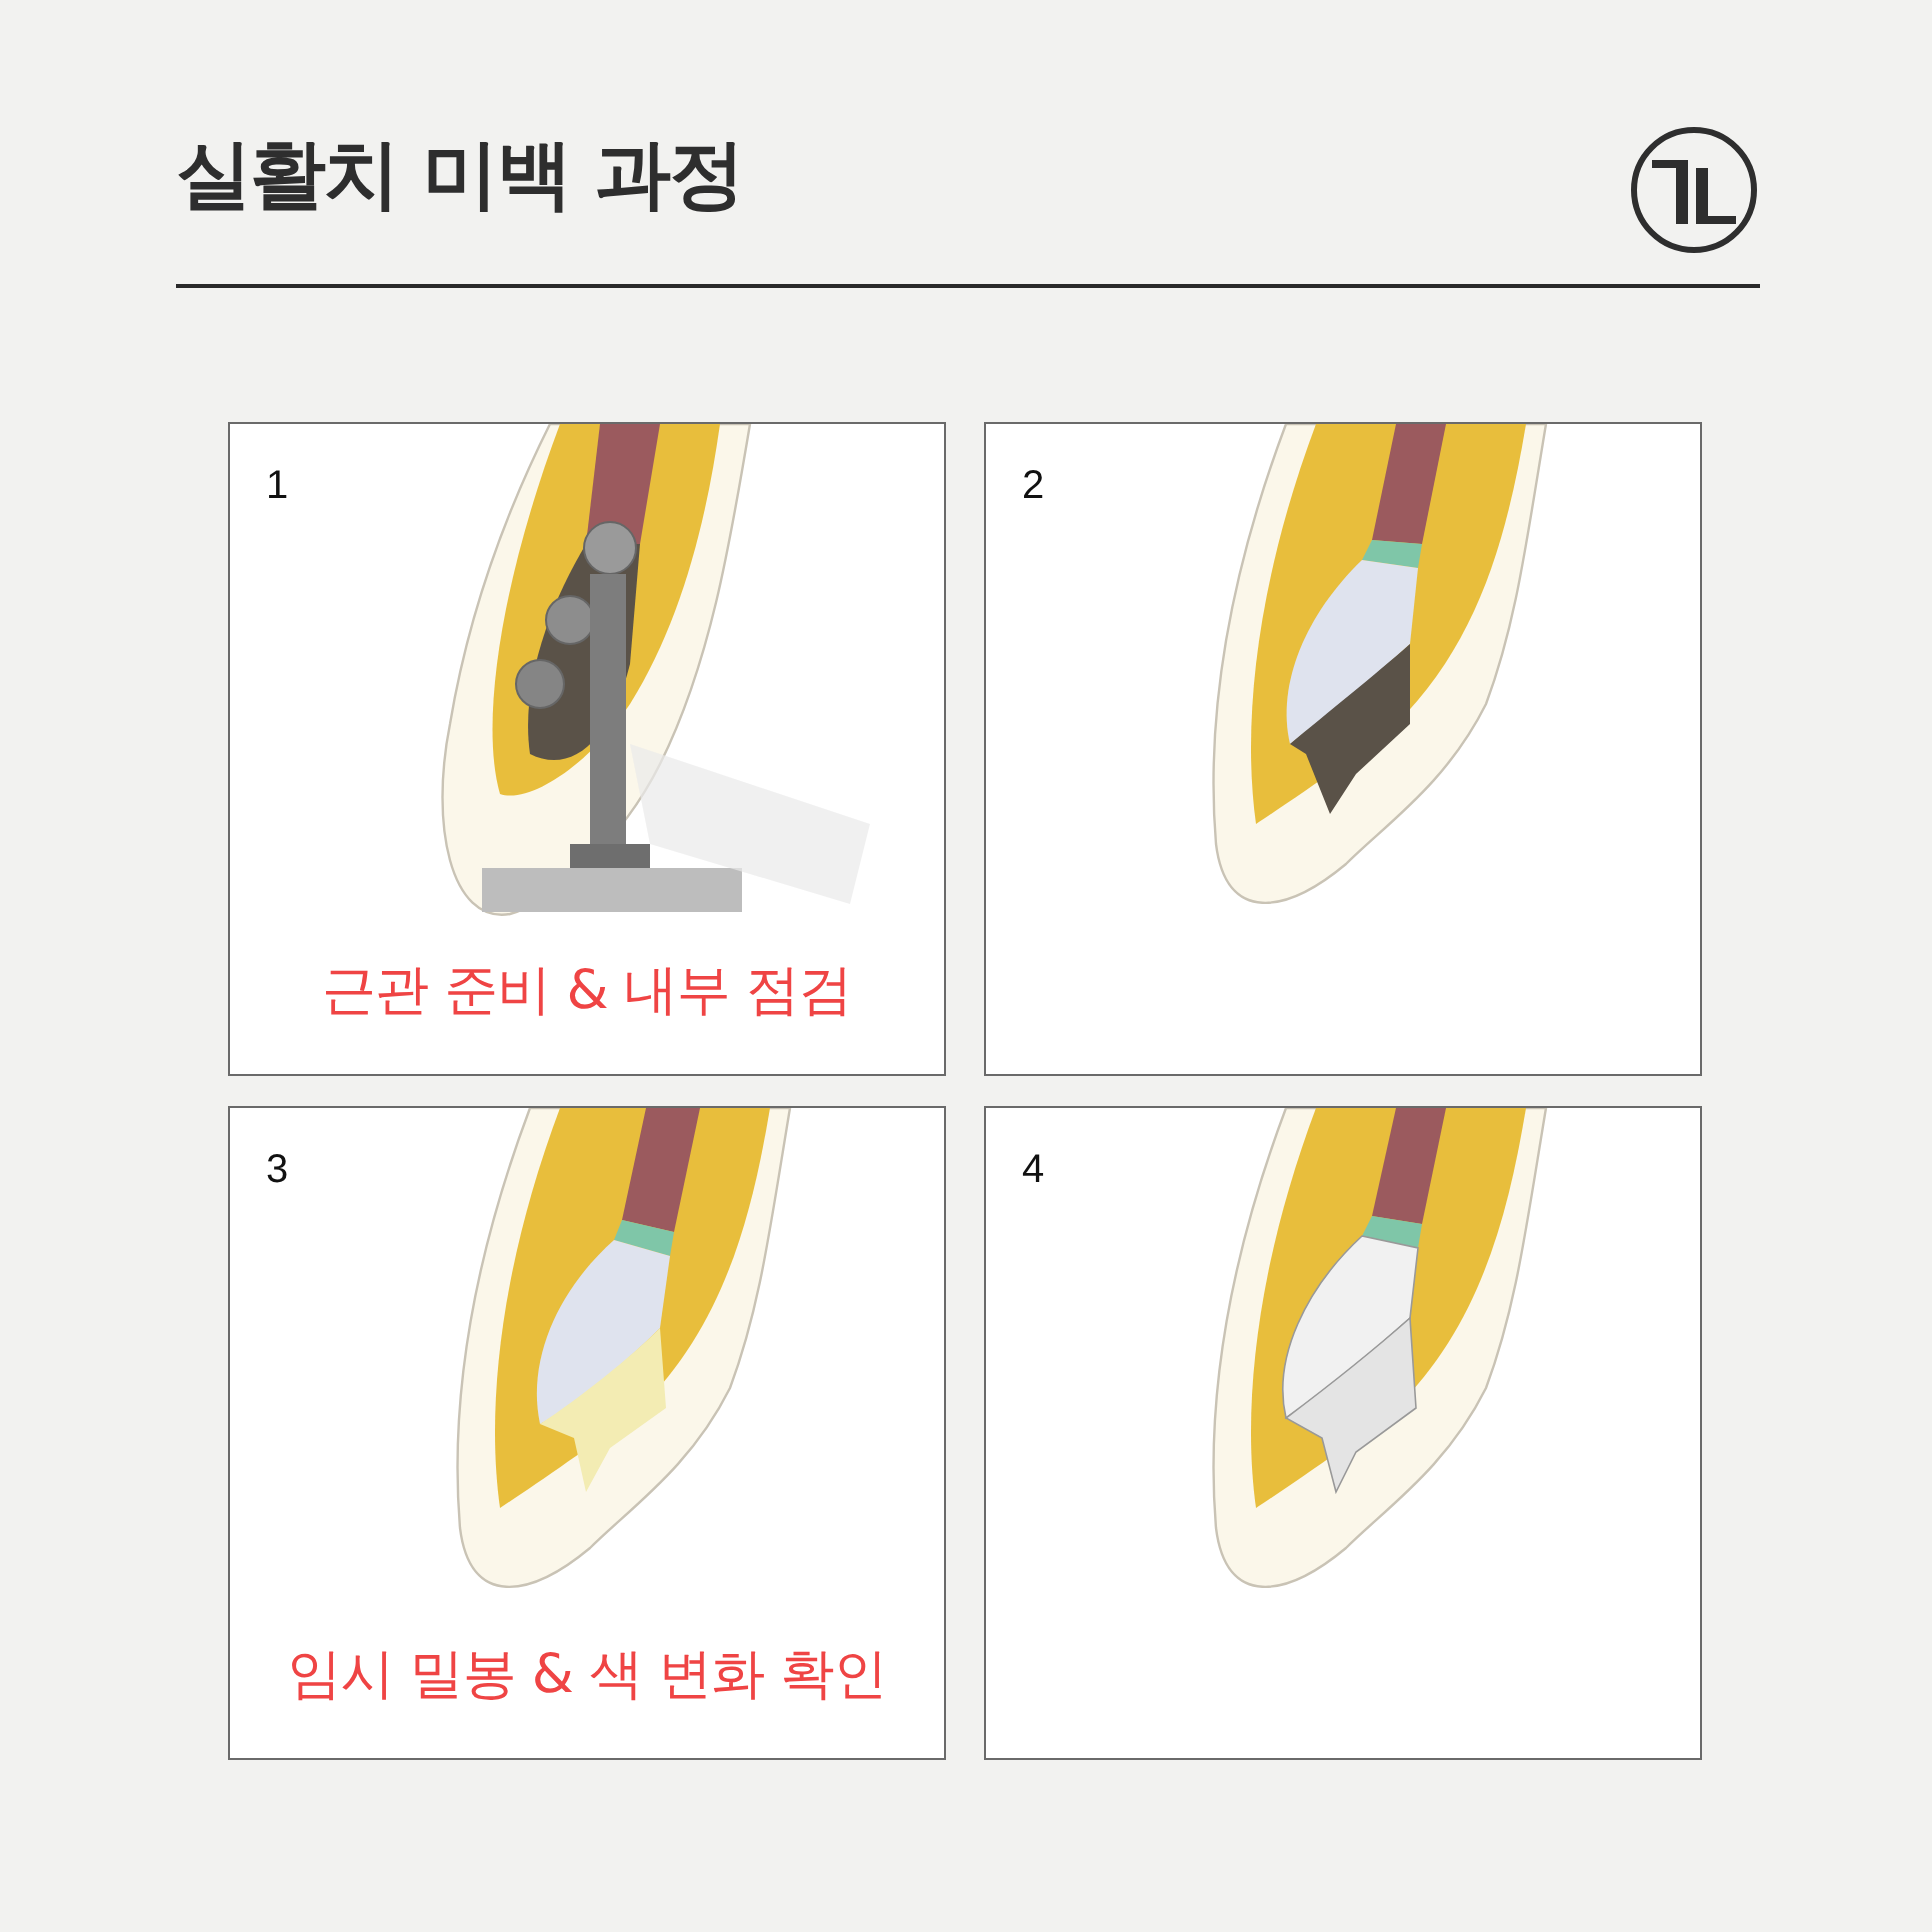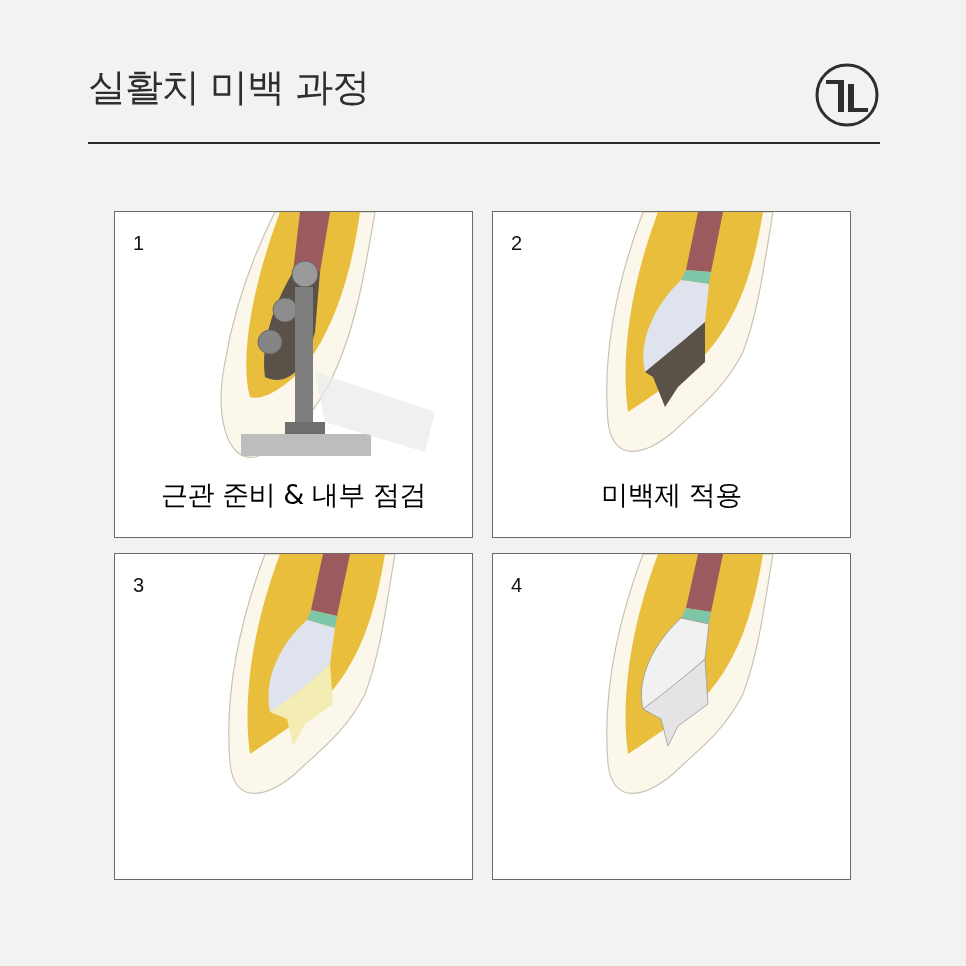--- a/index.html
+++ b/index.html
@@ -5,42 +5,42 @@
     html, body { margin: 0; padding: 0; }
     body {
       width: 966px; height: 966px;
       background: #f2f2f0;
       font-family: "DejaVu Sans", "Liberation Sans", sans-serif;
       position: relative;
       overflow: hidden;
     }
     .header-title {
       position: absolute; left: 88px; top: 62px;
-      font-size: 38px; font-weight: normal; color: #2e2e2e;
+      font-size: 38px; font-weight: bold; color: #2e2e2e;
       letter-spacing: -1px;
     }
     .logo {
       position: absolute; left: 814px; top: 62px; width: 66px; height: 66px;
     }
     .rule {
       position: absolute; left: 88px; top: 142px; width: 792px; height: 2px;
       background: #2a2a2a;
     }
     .panel {
       position: absolute; width: 359px; height: 327px;
       background: #ffffff; border: 1.5px solid #6a6a6a;
       box-sizing: border-box; overflow: hidden;
     }
     .panel .num {
       position: absolute; left: 18px; top: 20px;
       font-size: 20px; color: #111; font-family: "Liberation Sans", sans-serif;
     }
     .panel .caption {
       position: absolute; left: 0; right: 0; bottom: 24px;
-      text-align: center; font-size: 27px; color: #000000;
+      text-align: center; font-size: 27px; color: #ef4444;
       letter-spacing: -0.5px;
     }
     .panel svg.illus {
       position: absolute; left: 0; top: 0; width: 359px; height: 260px;
     }
   </style>
 </head>
 <body>
 
 <div class="header-title">실활치 미백 과정</div>
@@ -74,33 +74,33 @@
 <div class="panel" style="left:492px; top:211px;">
   <svg class="illus" viewBox="0 0 359 260">
     <path d="M150 0 L280 0 C270 60 265 100 250 140 C230 180 200 200 180 220 C150 245 120 250 115 210 C110 150 120 80 150 0 Z" fill="#fbf7ea" stroke="#c9c3b5" stroke-width="1.2"></path>
     <path d="M165 0 L270 0 C260 60 245 110 205 150 C180 170 150 190 135 200 C128 150 135 80 165 0 Z" fill="#e8be3c"></path>
     <path d="M205 0 L230 0 L218 60 L193 58 Z" fill="#9b5a5e"></path>
     <path d="M193 58 L218 60 L216 72 L188 68 Z" fill="#7fc6a8"></path>
     <path d="M188 68 L216 72 L212 110 C190 130 165 150 152 160 C145 130 160 95 188 68 Z" fill="#dfe3ee"></path>
     <path d="M212 110 L212 150 L185 175 L172 195 L160 165 L152 160 C170 145 195 125 212 110 Z" fill="#5a5248"></path>
   </svg>
   <div class="num">2</div>
-  <div class="caption">미백제 적용</div>
 </div>
 
 <div class="panel" style="left:114px; top:553px;">
   <svg class="illus" viewBox="0 0 359 260">
     <path d="M150 0 L280 0 C270 60 265 100 250 140 C230 180 200 200 180 220 C150 245 120 250 115 210 C110 150 120 80 150 0 Z" fill="#fbf7ea" stroke="#c9c3b5" stroke-width="1.2"></path>
     <path d="M165 0 L270 0 C260 60 245 110 205 150 C180 170 150 190 135 200 C128 150 135 80 165 0 Z" fill="#e8be3c"></path>
     <path d="M208 0 L235 0 L222 62 L196 56 Z" fill="#9b5a5e"></path>
     <path d="M196 56 L222 62 L220 74 L192 66 Z" fill="#7fc6a8"></path>
     <path d="M192 66 L220 74 L215 110 C195 130 170 150 155 158 C148 125 165 90 192 66 Z" fill="#dfe3ee"></path>
     <path d="M215 110 L218 150 L190 170 L178 192 L172 165 L155 158 C175 145 200 125 215 110 Z" fill="#f3ecb3"></path>
   </svg>
   <div class="num">3</div>
+  <div class="caption">임시 밀봉 &amp; 색 변화 확인</div>
 </div>
 
 <div class="panel" style="left:492px; top:553px;">
   <svg class="illus" viewBox="0 0 359 260">
     <path d="M150 0 L280 0 C270 60 265 100 250 140 C230 180 200 200 180 220 C150 245 120 250 115 210 C110 150 120 80 150 0 Z" fill="#fbf7ea" stroke="#c9c3b5" stroke-width="1.2"></path>
     <path d="M165 0 L270 0 C260 60 245 110 205 150 C180 170 150 190 135 200 C128 150 135 80 165 0 Z" fill="#e8be3c"></path>
     <path d="M205 0 L230 0 L218 58 L193 54 Z" fill="#9b5a5e"></path>
     <path d="M193 54 L218 58 L216 70 L188 64 Z" fill="#7fc6a8"></path>
     <path d="M188 64 L216 70 L212 105 C190 125 165 145 150 155 C143 125 160 90 188 64 Z" fill="#f1f1f1" stroke="#999" stroke-width="0.8"></path>
     <path d="M212 105 L215 150 L185 172 L175 192 L168 165 L150 155 C170 140 195 120 212 105 Z" fill="#e4e4e4" stroke="#999" stroke-width="0.8"></path>

